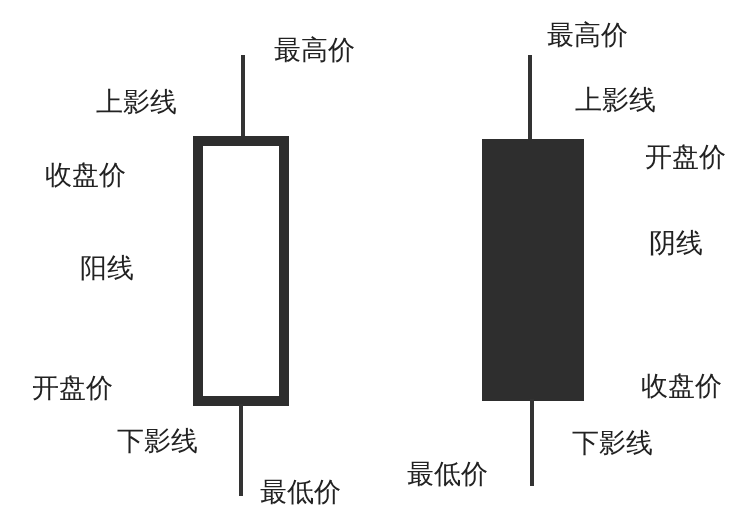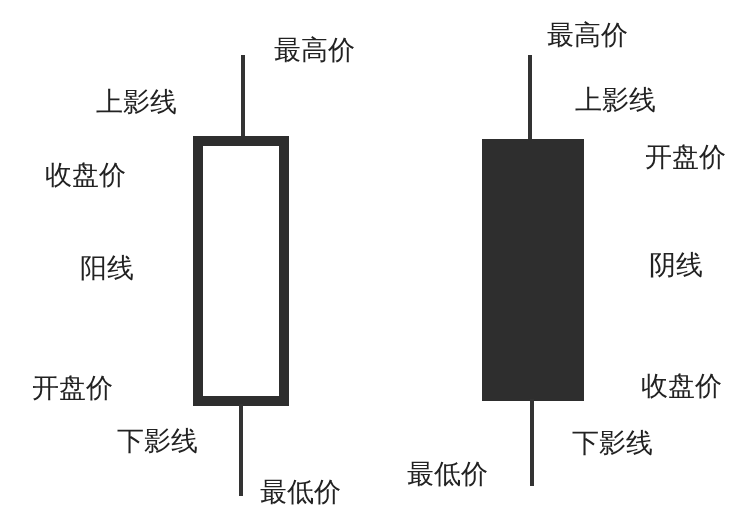--- a/index.html
+++ b/index.html
@@ -30,19 +30,19 @@
   </div>
 
   <div>
     <div class="wick" style="left:511px; top:55px; height:86px;"></div>
     <div class="body-solid" style="left:465px; top:139px; width:102px; height:262px;"></div>
     <div class="wick" style="left:513px; top:399px; height:87px;"></div>
 
     <div class="lbl" style="left:530px; top:20px;">最高价</div>
     <div class="lbl" style="left:558px; top:85px;">上影线</div>
     <div class="lbl" style="left:628px; top:142px;">开盘价</div>
-    <div class="lbl" style="left:632px; top:250px;">阴线</div>
+    <div class="lbl" style="left:632px; top:230px;font-family:Liberation Mono, monospace;">阴线</div>
     <div class="lbl" style="left:624px; top:371px;">收盘价</div>
     <div class="lbl" style="left:555px; top:428px;">下影线</div>
     <div class="lbl" style="left:390px; top:459px;">最低价</div>
   </div>
 
 </div>
 
 </body></html>

